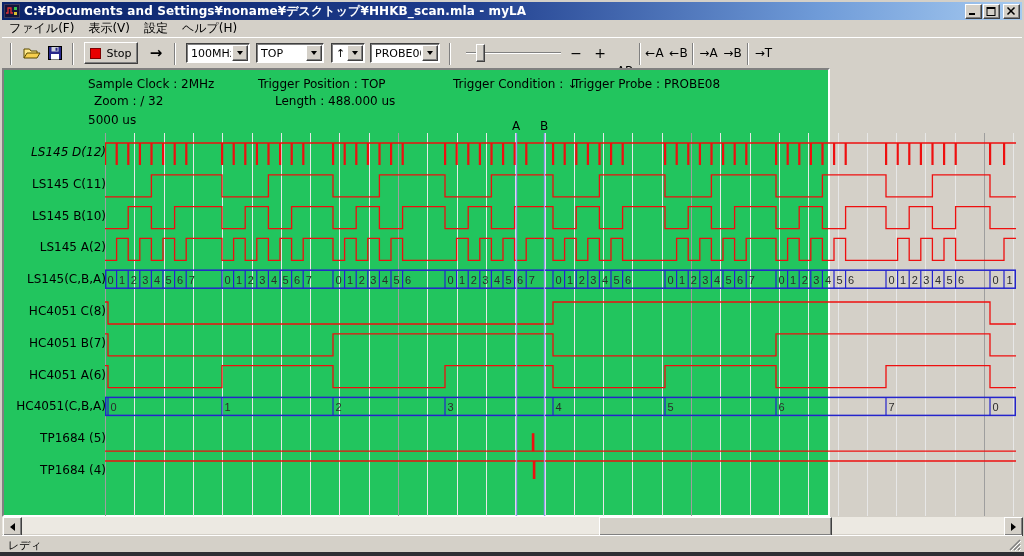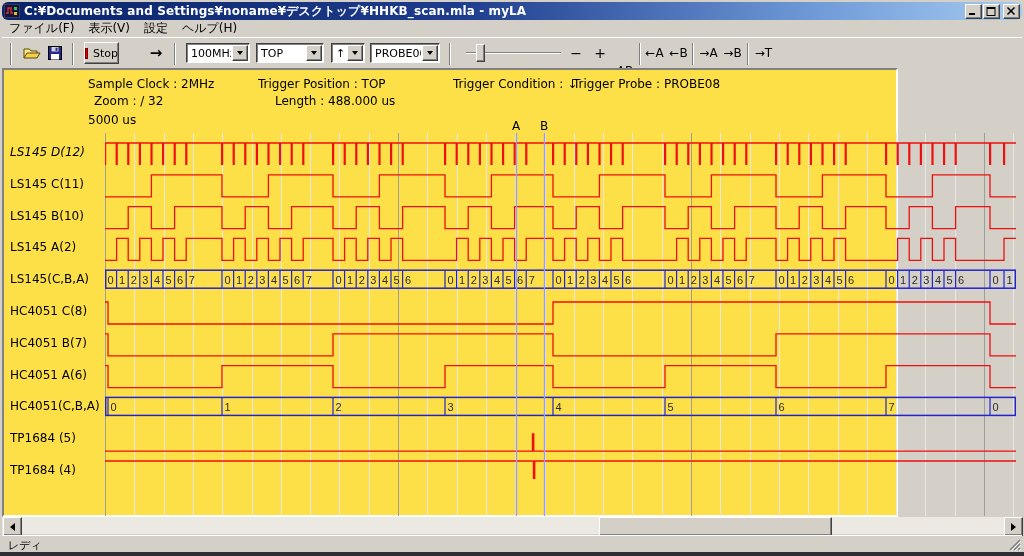--- a/index.html
+++ b/index.html
@@ -2,21 +2,21 @@
 <html><head>
 <meta charset="utf-8">
 <style>
   html,body{margin:0;padding:0;}
   body{width:1024px;height:556px;position:relative;background:#d4d0c8;
        font-family:"DejaVu Sans","Liberation Sans",sans-serif;overflow:hidden;font-size:12px;}
 
   
   .titlebar{position:absolute;left:2px;top:2px;right:2px;height:18px;
     background:linear-gradient(90deg,#0a246a 0%,#1e3c8c 45%,#6f9bd8 80%,#a6caf0 100%);
-    display:flex;align-items:center;padding:0 2px;border-radius:6px;}
+    display:flex;align-items:center;padding:0 2px;}
   .title-text{color:#fff;font-size:12px;font-weight:bold;margin-left:4px;white-space:nowrap;
     overflow:hidden;flex:1;letter-spacing:0.1px;}
   .winbtn{width:15px;height:13px;background:#d4d0c8;border:1px solid;
     border-color:#fff #404040 #404040 #fff;box-shadow:inset -1px -1px 0 #808080;
     display:flex;align-items:center;justify-content:center;margin-left:1px;}
   .winbtn.close{margin-left:3px;}
 
   
   .menubar{position:absolute;left:2px;top:20px;right:2px;height:17px;background:#d4d0c8;
     display:flex;align-items:center;}
@@ -40,22 +40,22 @@
     display:flex;align-items:center;justify-content:center;flex:none;}
   .arrow-down{width:0;height:0;border-left:3.5px solid transparent;border-right:3.5px solid transparent;
     border-top:4px solid #000;}
   .slider{position:absolute;top:4px;height:22px;}
   .slider-track{position:absolute;left:0;right:0;top:10px;height:2px;background:#808080;
     border-bottom:1px solid #fff;}
   .slider-handle{position:absolute;left:10px;top:2px;width:9px;height:18px;}
   .flat{font-size:12px;}
 
   
-  .client{position:absolute;left:2px;top:68px;width:896px;height:449px;background:#fde047;
-    border:2px solid;border-color:#808080 #fff #fff #808080;box-sizing:border-box;}
+  .client{position:absolute;left:2px;top:68px;width:828px;height:449px;background:#22c55e;
+    border:2px solid;border-color:#808080 #fff #fff #808080;box-sizing:border-box;text-align:right;}
   .client-inner{position:absolute;left:0;top:0;right:0;bottom:0;}
   .info-text{position:absolute;font-size:12px;color:#000;white-space:nowrap;}
   .tick-label{position:absolute;font-size:12px;color:#000;}
   .cursor-label{position:absolute;top:49px;font-size:12px;color:#000;transform:translateX(-50%);}
   .ch-label{position:absolute;left:6px;width:96px;height:16px;font-size:12px;color:#000;white-space:nowrap;}
   #plot{position:absolute;left:101px;top:63px;width:911px;height:383px;}
   #wave-svg{display:block;}
 
   
   .hscroll{position:absolute;left:2px;top:517px;width:1020px;height:17px;background:#ece9e2;}
@@ -123,21 +123,21 @@
     <svg width="14" height="14">
       <rect x="0.5" y="0.5" width="13" height="13" fill="#28288c" stroke="#000"></rect>
       <rect x="3.5" y="1" width="7" height="4.5" fill="#cfd3d9"></rect>
       <rect x="7.5" y="1.8" width="2" height="3" fill="#28288c"></rect>
       <rect x="3" y="8" width="8" height="5.5" fill="#fff"></rect>
     </svg>
   </div>
 
   <div class="tsep" style="left:70px;"></div>
 
-  <div class="tbtn raised" style="left:82px;width:35px;">
+  <div class="tbtn raised" style="left:82px;width:54px;">
     <div class="stop-square"></div>
     <span style="font-size:11px;">Stop</span>
   </div>
   <div class="tbtn flat" style="left:141px;width:26px;font-size:15px;font-weight:bold;">
     <span>→</span>
   </div>
 
   <div class="tsep" style="left:172px;"></div>
 
   <div class="combo" style="left:184px;width:64px;">

